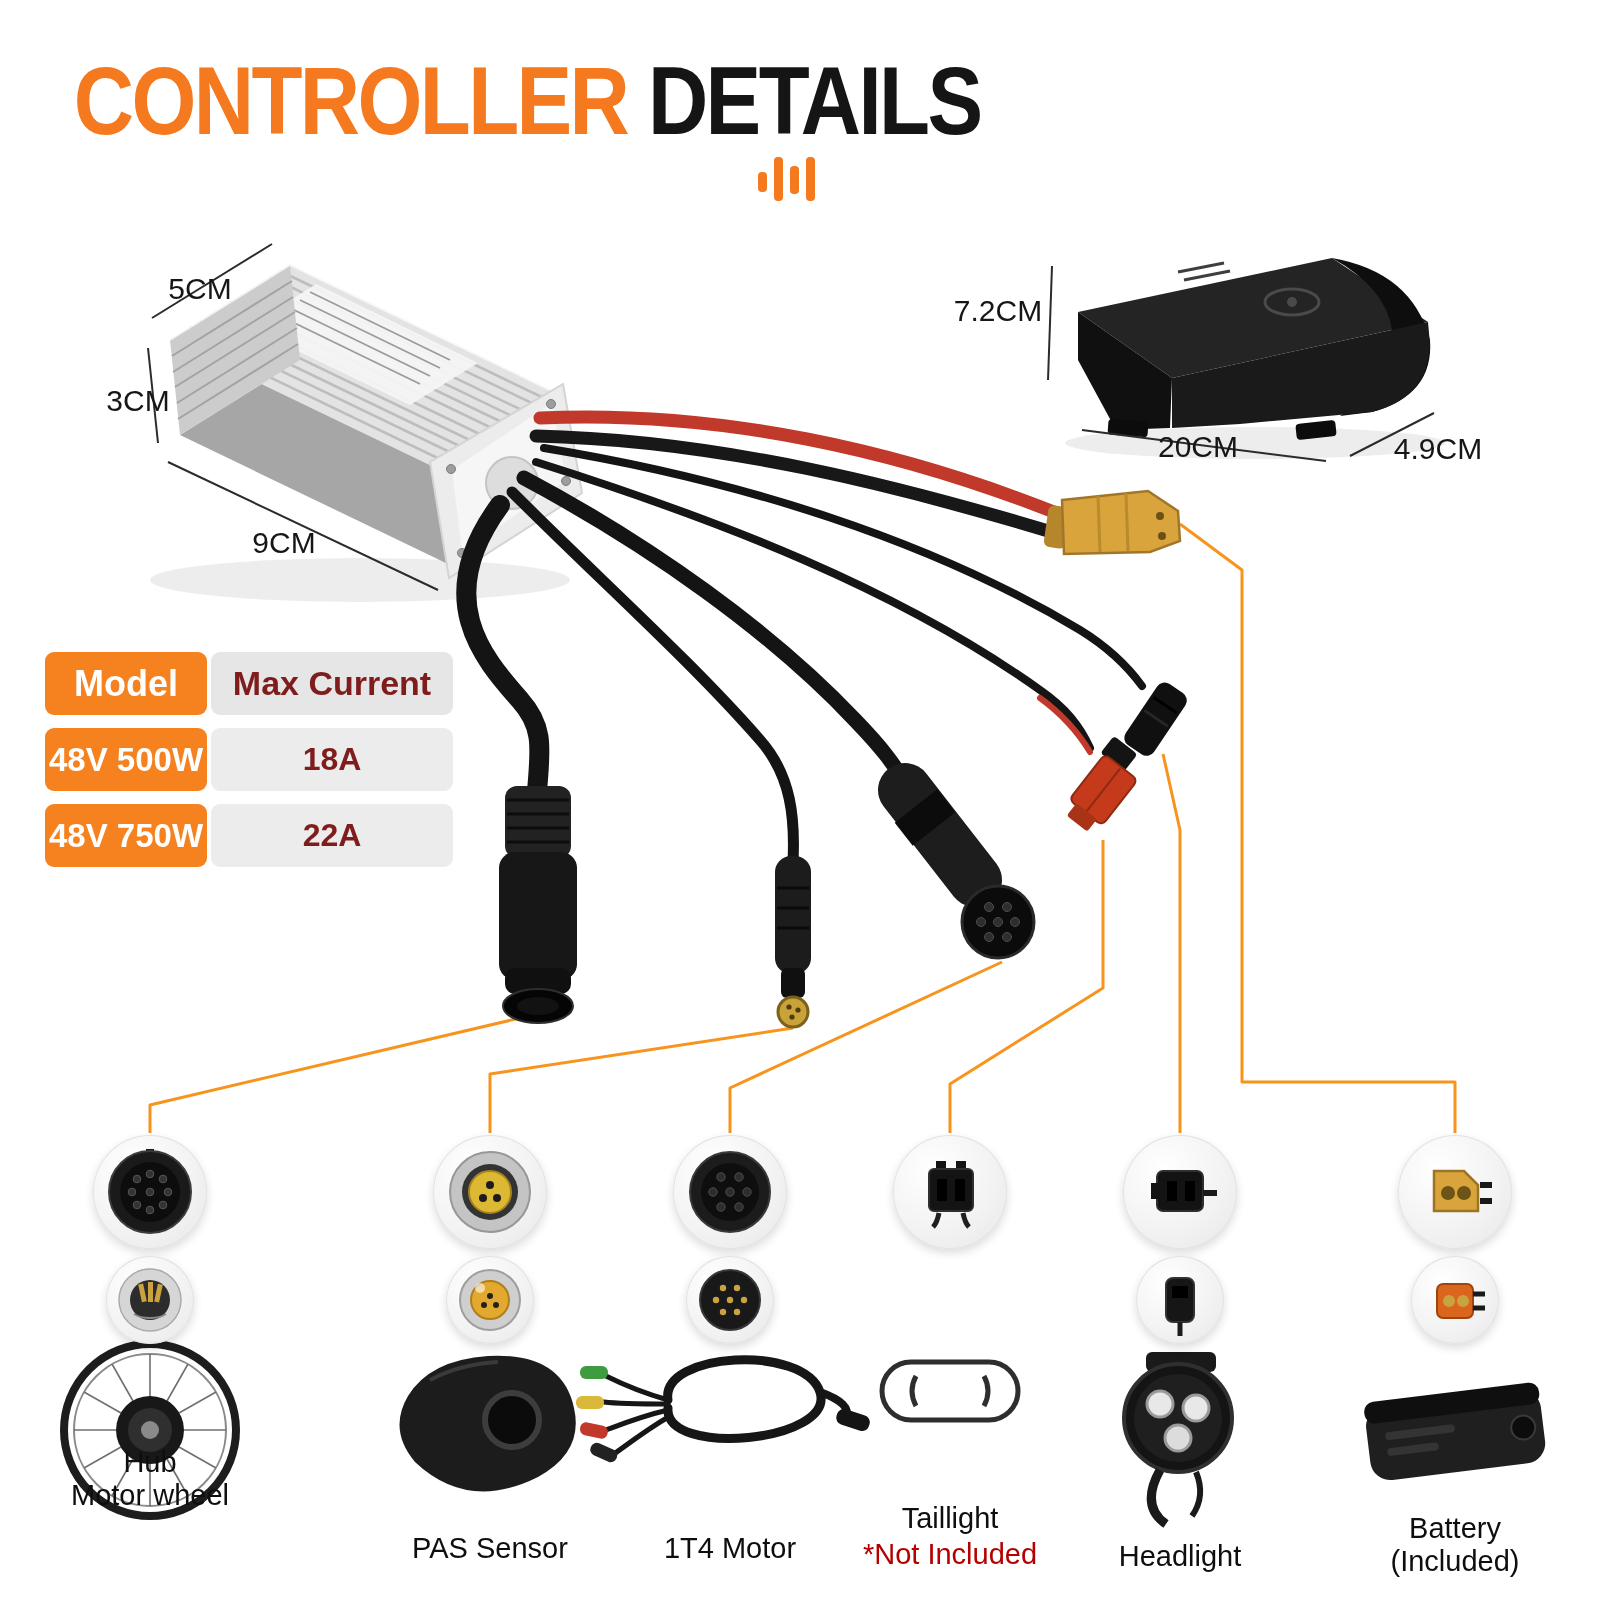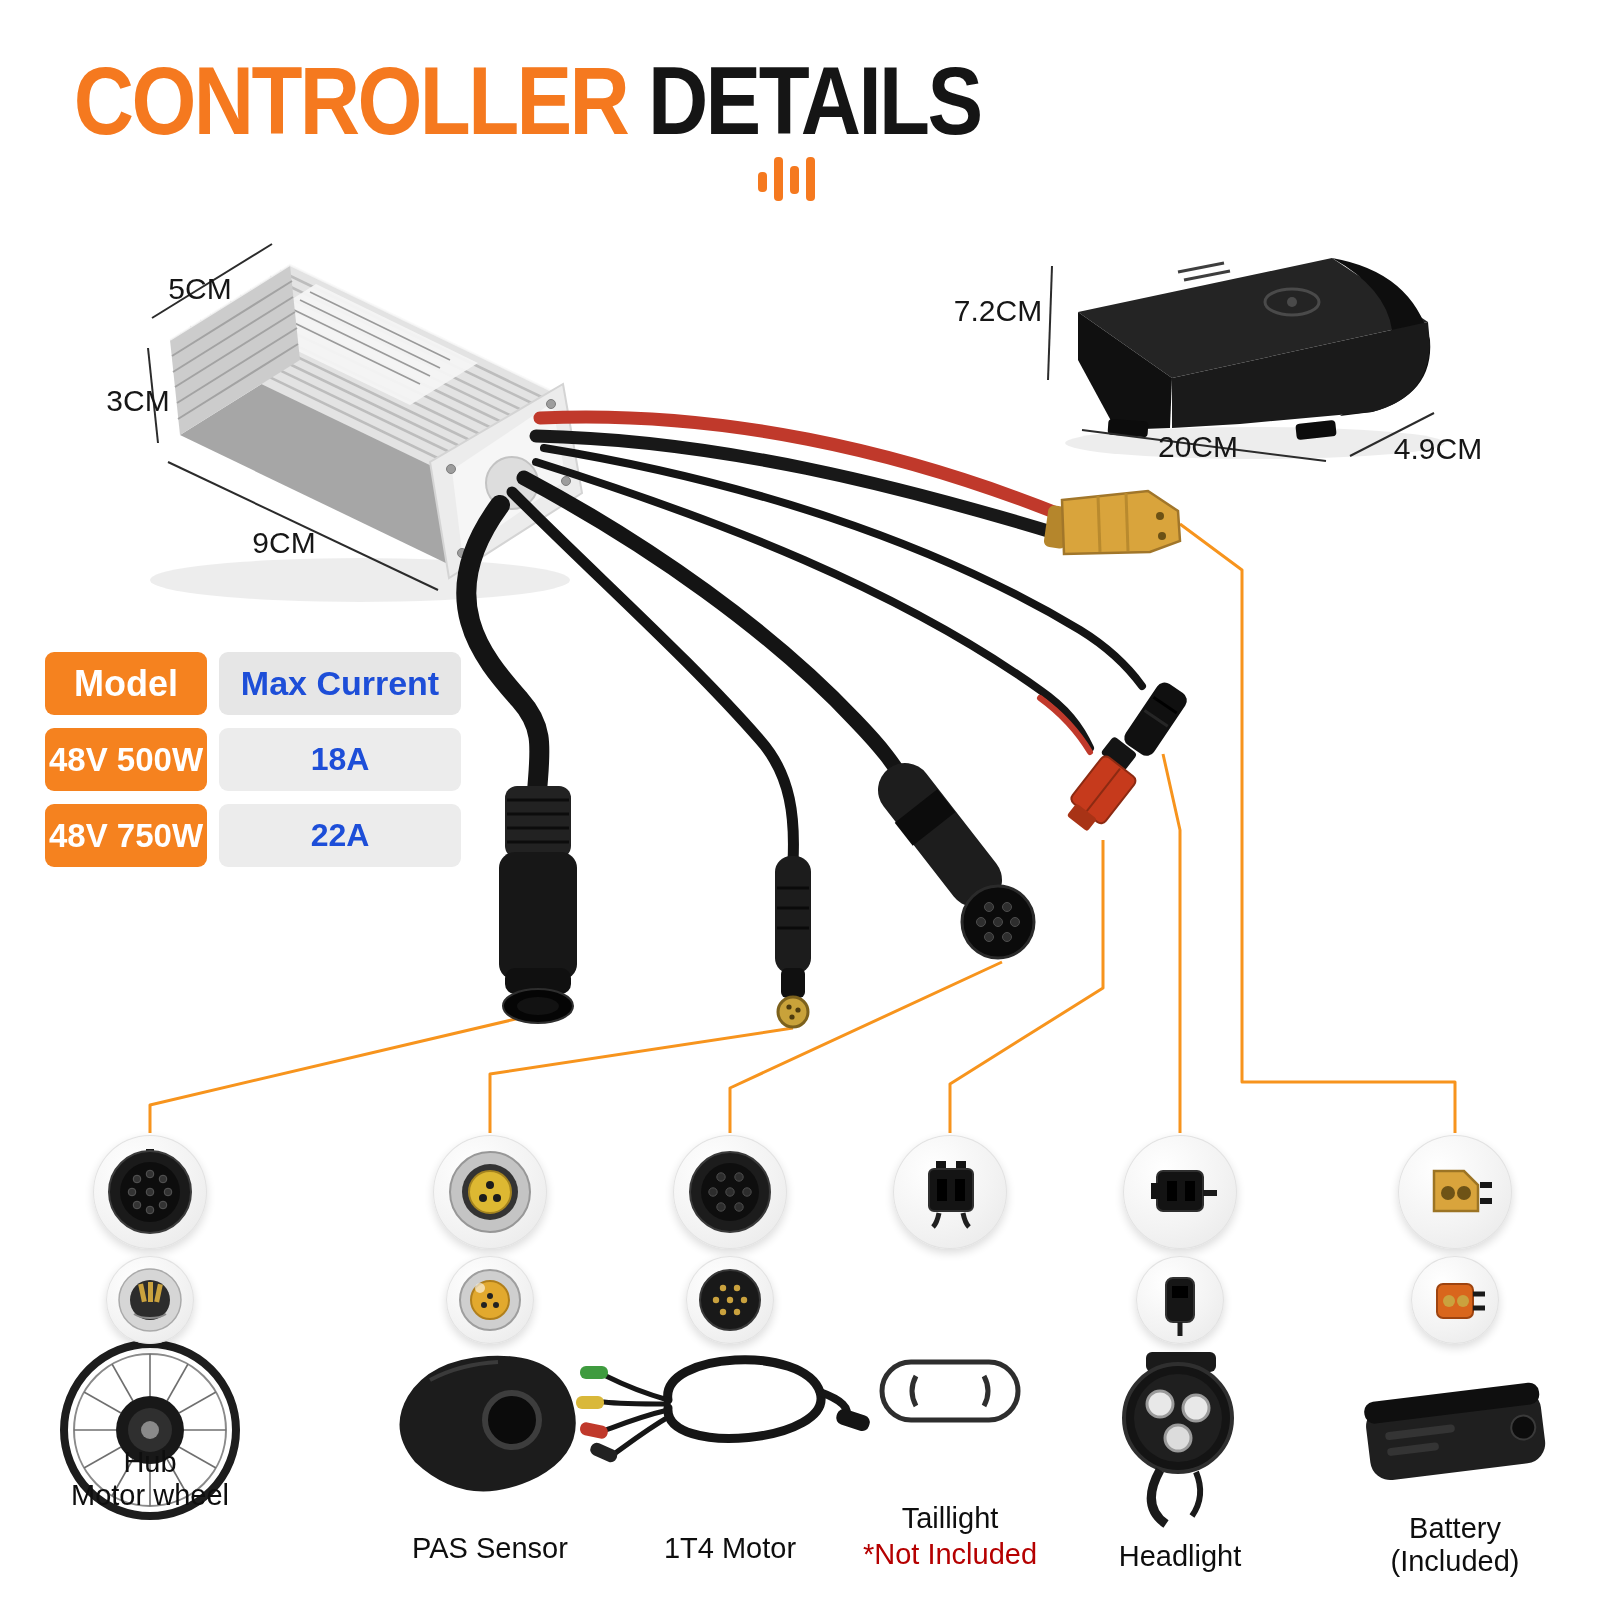--- a/index.html
+++ b/index.html
@@ -9,24 +9,24 @@
   
   .title{position:absolute;top:26px;left:0;width:1600px;text-align:left;white-space:nowrap;margin-top:24px;}
   .title-inner{display:inline-block;transform:scaleX(.86);transform-origin:50% 50%;
                font-weight:900;font-size:97px;letter-spacing:-3px;line-height:1.05;}
   .t-orange{color:#F5791F;}
   .t-dark{color:#151515;margin-left:24px;}
   
   .dim{position:absolute;font-size:30px;font-weight:500;color:#161616;width:120px;text-align:center;}
   
   .spec-table{position:absolute;left:45px;top:652px;}
-  .spec-row{display:flex;gap:12px;margin-bottom:13px;}
+  .spec-row{display:flex;gap:4px;margin-bottom:13px;}
   .cell{display:flex;align-items:center;justify-content:center;border-radius:9px;height:63px;}
   .cell.model{width:162px;background:#F5821F;color:#fff;font-weight:700;font-size:33px;}
-  .cell.current{width:242px;background:#ECECEC;color:#1d4ed8;font-weight:700;font-size:32px;}
+  .cell.current{width:242px;background:#ECECEC;color:#7f1d1d;font-weight:700;font-size:32px;}
   .cell.hdr-model{font-size:36px;}
   .cell.hdr-current{background:#E6E6E6;font-size:34px;}
   
   .circle-lg,.circle-sm{position:absolute;border-radius:50%;
       background:radial-gradient(circle at 35% 30%, #ffffff 0%, #f3f3f3 55%, #e7e7e7 100%);
       box-shadow:0 4px 10px rgba(0,0,0,.14), inset 0 0 0 1px #e2e2e2;
       display:flex;align-items:center;justify-content:center;}
   .circle-lg{width:114px;height:114px;}
   .circle-sm{width:88px;height:88px;}
   

